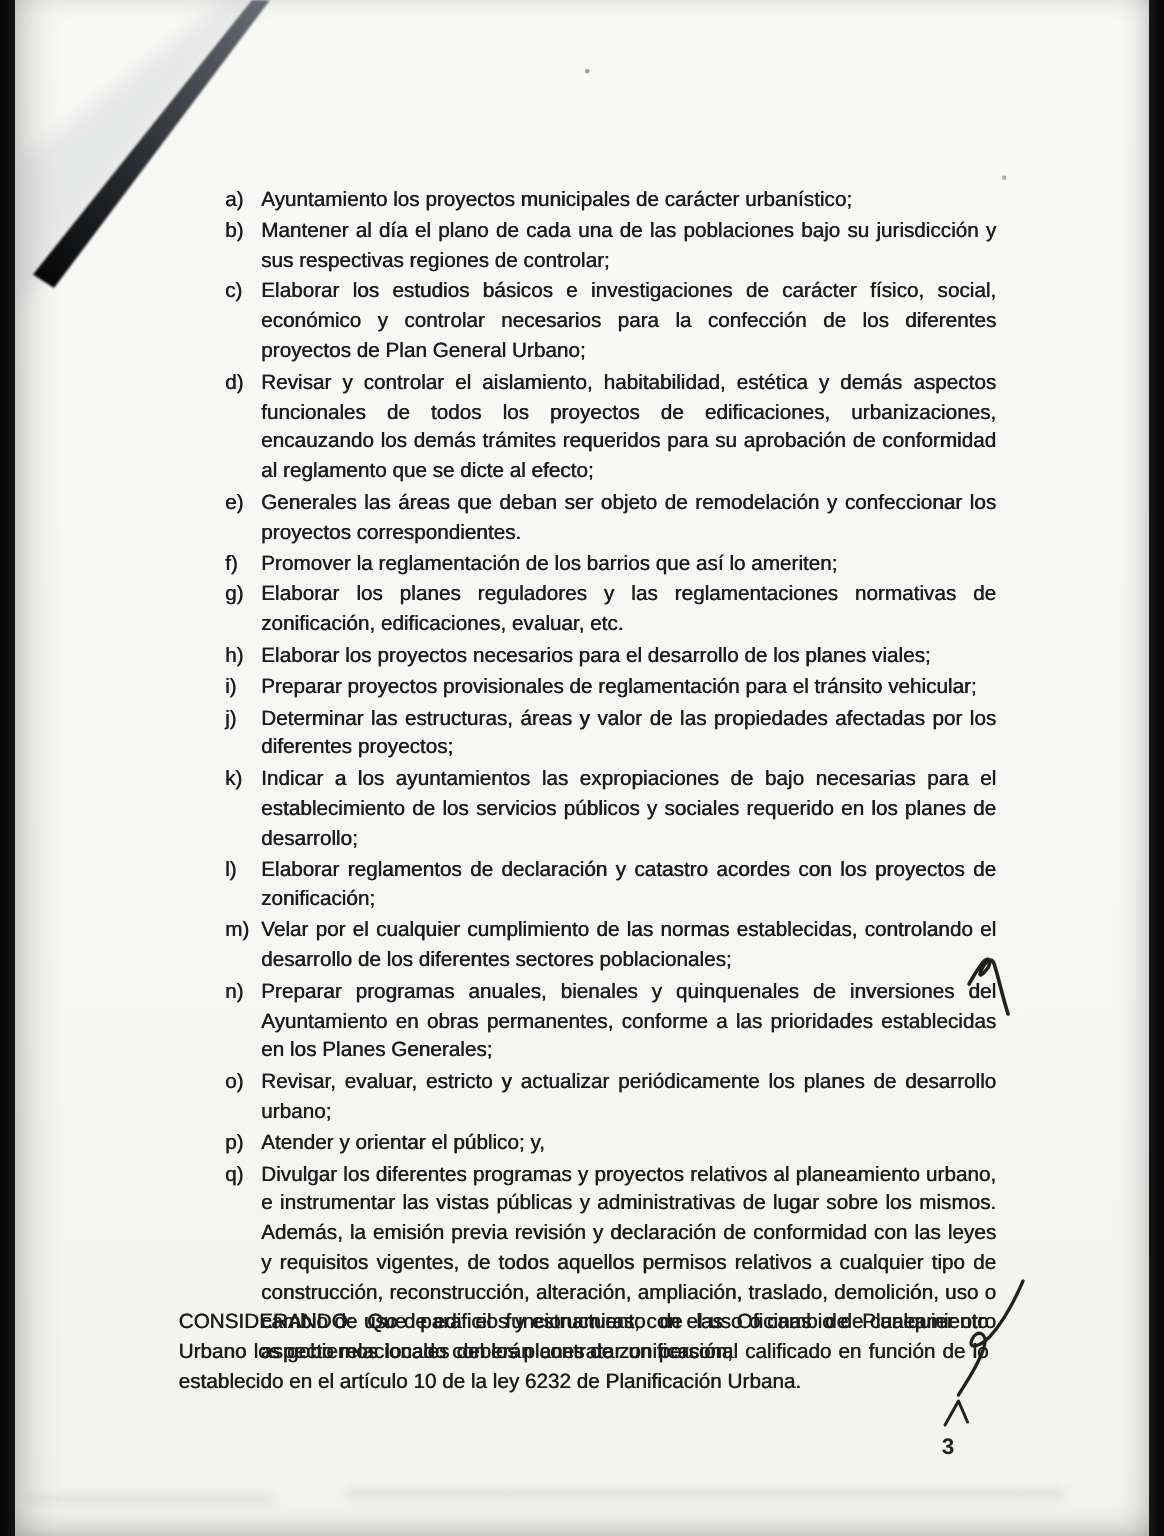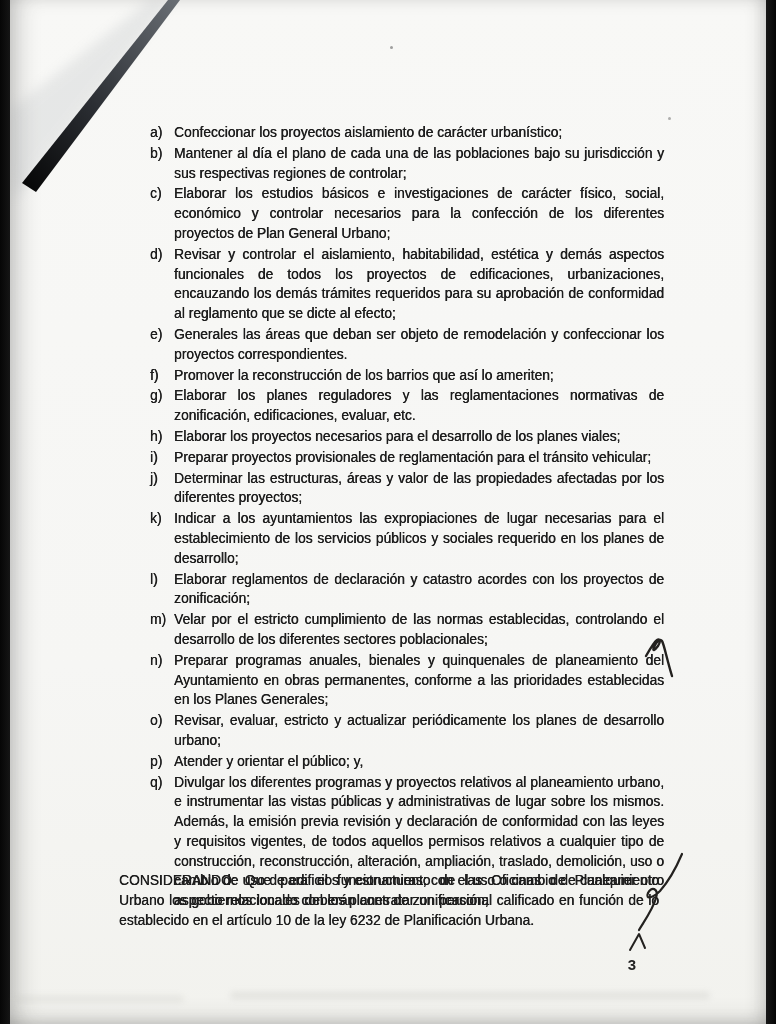--- a/index.html
+++ b/index.html
@@ -116,73 +116,73 @@
         <stop offset="1" stop-color="#040404"></stop>
       </linearGradient>
     </defs>
     <polygon points="140,0 162,0 4,200 0,170 0,110" fill="#9aa0a6" opacity="0.18" filter="blur(6px)"></polygon>
     <polygon points="158,0 170,0 26,192 12,183" fill="url(#foldg)" filter="blur(0.7px)"></polygon>
   </svg>
 
   <ol class="lettered-list">
     <li class="item">
         <span class="marker">a)</span>
-        <span class="text">Confeccionar los proyectos aislamiento de carácter urbanístico;</span>
+        <span class="text">Ayuntamiento los proyectos municipales de carácter urbanístico;</span>
       </li>
     <li class="item">
         <span class="marker">b)</span>
         <span class="text">Mantener al día el plano de cada una de las poblaciones bajo su jurisdicción y sus respectivas regiones de controlar;</span>
       </li>
     <li class="item">
         <span class="marker">c)</span>
         <span class="text">Elaborar los estudios básicos e investigaciones de carácter físico, social, económico y controlar necesarios para la confección de los diferentes proyectos de Plan General Urbano;</span>
       </li>
     <li class="item">
         <span class="marker">d)</span>
         <span class="text">Revisar y controlar el aislamiento, habitabilidad, estética y demás aspectos funcionales de todos los proyectos de edificaciones, urbanizaciones, encauzando los demás trámites requeridos para su aprobación de conformidad al reglamento que se dicte al efecto;</span>
       </li>
     <li class="item">
         <span class="marker">e)</span>
         <span class="text">Generales las áreas que deban ser objeto de remodelación y confeccionar los proyectos correspondientes.</span>
       </li>
     <li class="item">
         <span class="marker">f)</span>
-        <span class="text">Promover la reconstrucción de los barrios que así lo ameriten;</span>
+        <span class="text">Promover la reglamentación de los barrios que así lo ameriten;</span>
       </li>
     <li class="item">
         <span class="marker">g)</span>
         <span class="text">Elaborar los planes reguladores y las reglamentaciones normativas de zonificación, edificaciones, evaluar, etc.</span>
       </li>
     <li class="item">
         <span class="marker">h)</span>
         <span class="text">Elaborar los proyectos necesarios para el desarrollo de los planes viales;</span>
       </li>
     <li class="item">
         <span class="marker">i)</span>
         <span class="text">Preparar proyectos provisionales de reglamentación para el tránsito vehicular;</span>
       </li>
     <li class="item">
         <span class="marker">j)</span>
         <span class="text">Determinar las estructuras, áreas y valor de las propiedades afectadas por los diferentes proyectos;</span>
       </li>
     <li class="item">
         <span class="marker">k)</span>
-        <span class="text">Indicar a los ayuntamientos las expropiaciones de lugar necesarias para el establecimiento de los servicios públicos y sociales requerido en los planes de desarrollo;</span>
+        <span class="text">Indicar a los ayuntamientos las expropiaciones de bajo necesarias para el establecimiento de los servicios públicos y sociales requerido en los planes de desarrollo;</span>
       </li>
     <li class="item">
         <span class="marker">l)</span>
         <span class="text">Elaborar reglamentos de declaración y catastro acordes con los proyectos de zonificación;</span>
       </li>
     <li class="item">
         <span class="marker">m)</span>
-        <span class="text">Velar por el estricto cumplimiento de las normas establecidas, controlando el desarrollo de los diferentes sectores poblacionales;</span>
+        <span class="text">Velar por el cualquier cumplimiento de las normas establecidas, controlando el desarrollo de los diferentes sectores poblacionales;</span>
       </li>
     <li class="item">
         <span class="marker">n)</span>
-        <span class="text">Preparar programas anuales, bienales y quinquenales de planeamiento del Ayuntamiento en obras permanentes, conforme a las prioridades establecidas en los Planes Generales;</span>
+        <span class="text">Preparar programas anuales, bienales y quinquenales de inversiones del Ayuntamiento en obras permanentes, conforme a las prioridades establecidas en los Planes Generales;</span>
       </li>
     <li class="item">
         <span class="marker">o)</span>
         <span class="text">Revisar, evaluar, estricto y actualizar periódicamente los planes de desarrollo urbano;</span>
       </li>
     <li class="item">
         <span class="marker">p)</span>
         <span class="text">Atender y orientar el público; y,</span>
       </li>
     <li class="item">

